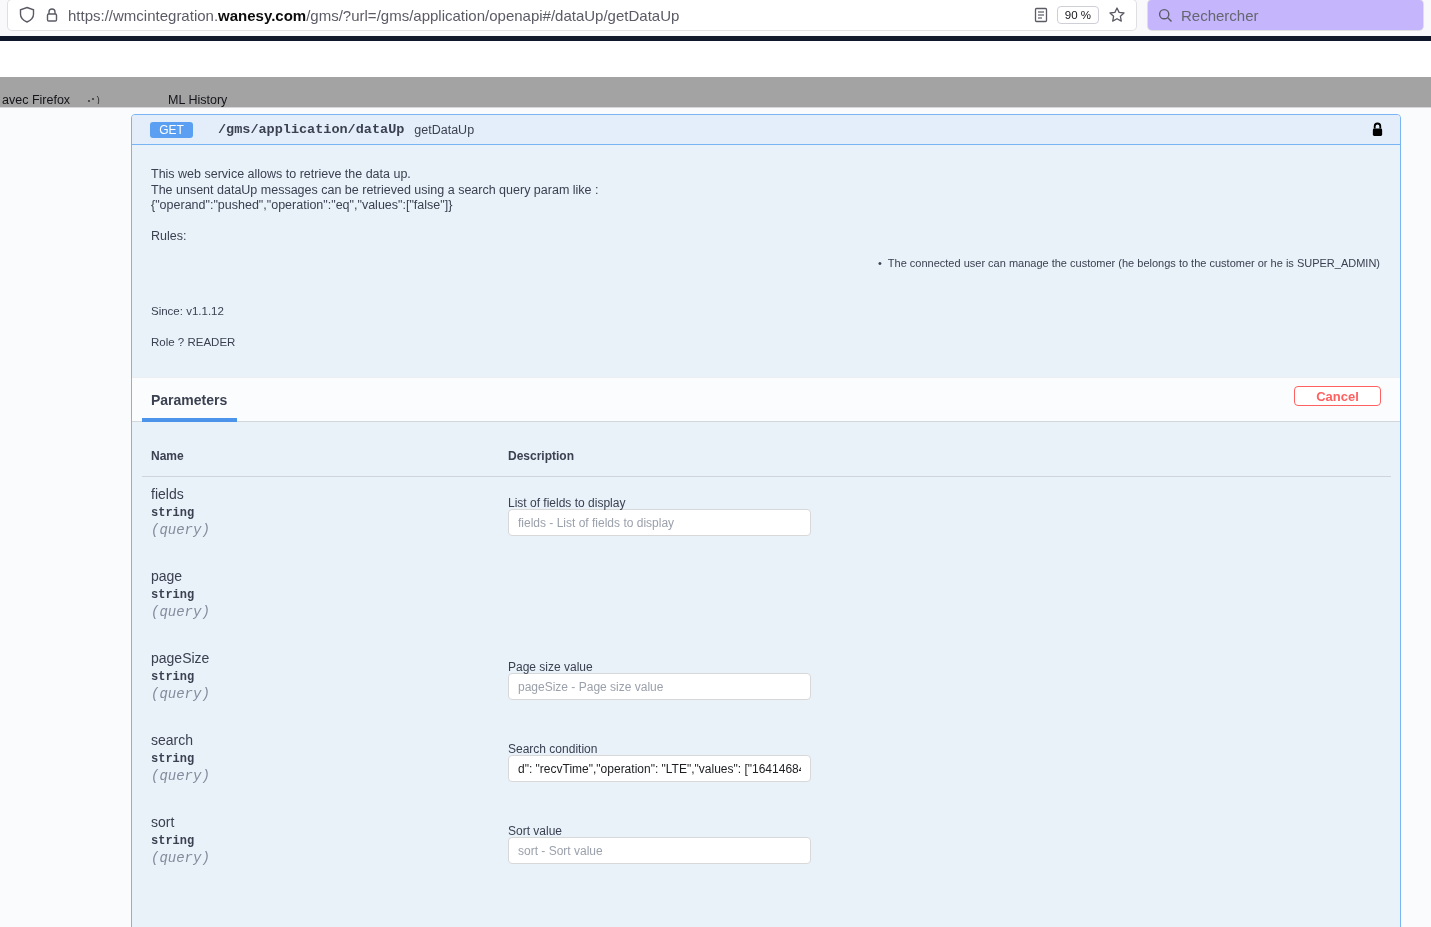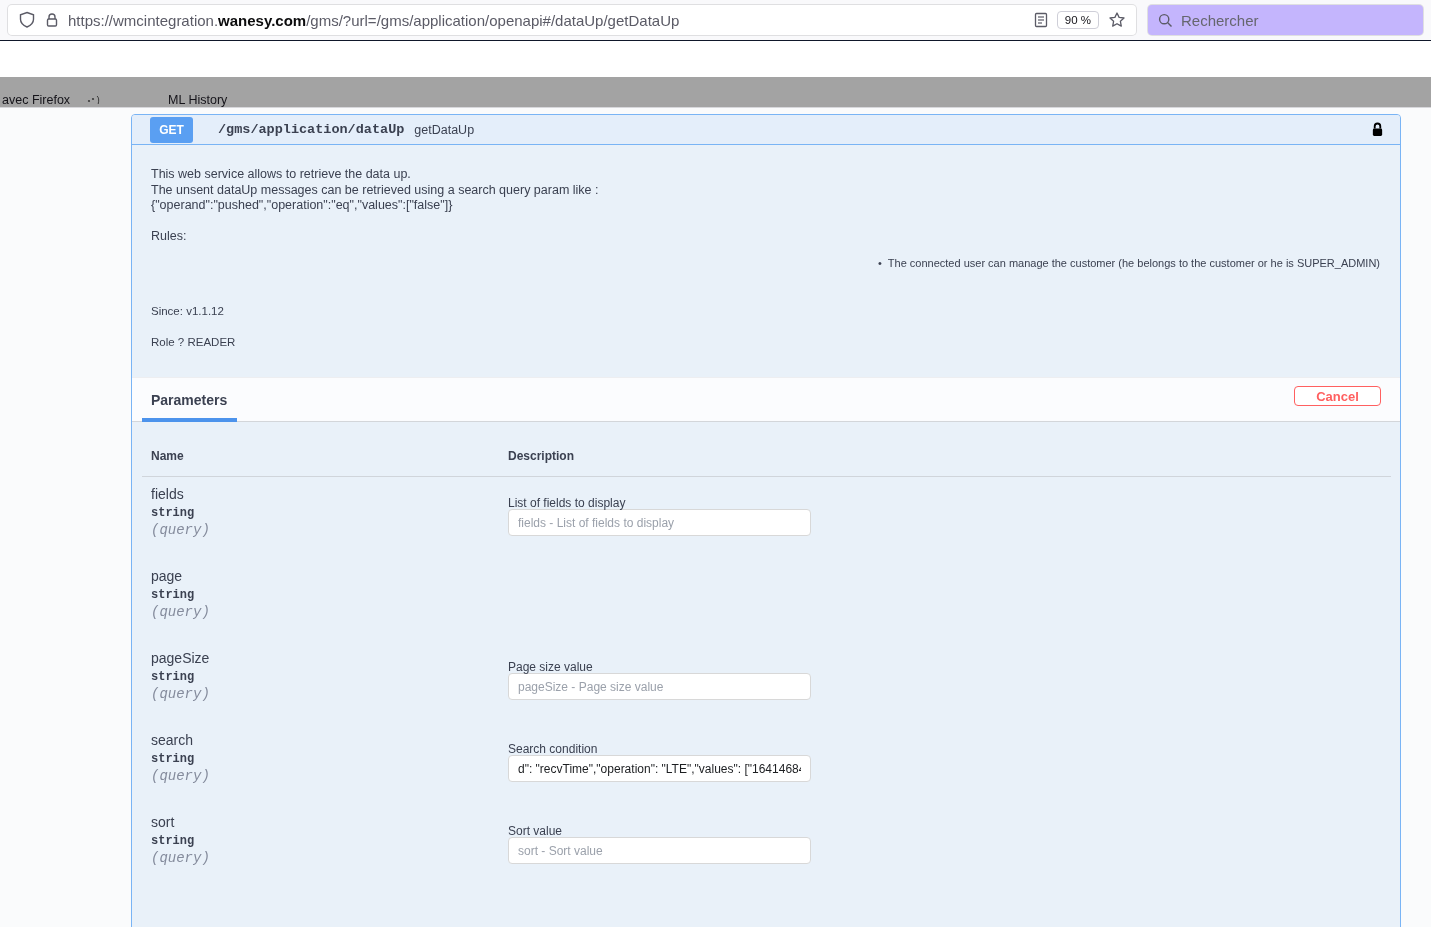--- a/index.html
+++ b/index.html
@@ -1,21 +1,21 @@
 <!DOCTYPE html>
 <html><head>
 <meta charset="utf-8">
 <style>
   * { margin:0; padding:0; box-sizing:border-box; }
   html,body { width:1431px; height:927px; overflow:hidden; background:#fff;
               font-family:"Liberation Sans", sans-serif; }
 
   
-  .toolbar { height:41px; background:#f9f9fb; display:flex; align-items:center;
-             padding:0 8px; border-bottom:1px solid #0f172a; }
+  .toolbar { height:41px; background:#f9f9fb; display:flex; 
+             padding:0 8px; border-bottom:5px solid #0f172a; }
   .urlbar { width:1128px; height:30px; background:#fff; border-radius:4px;
             box-shadow:0 0 0 1px rgba(0,0,0,0.10); display:flex; align-items:center;
             padding:0 10px; gap:9px; }
   .urlbar .spacer { flex:1; }
   .url-text { font-size:15px; color:#5b5b66; white-space:nowrap; overflow:hidden; }
   .url-text .domain { color:#0c0c0d; font-weight:700; }
   .zoom-pill { font-size:11.5px; color:#15141a; border:1px solid #cfcfd8; border-radius:4px;
                padding:2px 7px; background:#fff; }
   .chrome-icon { display:inline-flex; align-items:center; justify-content:center; }
   .searchbar { flex:1; height:30px; margin-left:12px; background:#c4b5fd; border-radius:4px;
@@ -32,22 +32,22 @@
 
   
   .page { position:relative; height:855px; background:#fafbfc; }
 
   .opblock { position:absolute; left:131px; top:6px; width:1270px; height:856px;
              background:#e9f1f9; border:1px solid #79b4f5; border-radius:4px 4px 0 0;
              overflow:hidden; }
 
   .op-summary { height:30px; display:flex; align-items:center; padding-left:18px;
                 background:#e4eefa; border-bottom:1px solid #79b4f5; }
-  .method-badge { width:43px; height:26px; background:#5a9ff2; border-radius:3px;
-                  color:#fff; font-size:12px; font-weight:700; display:flex;
+  .method-badge { width:43px; height:16px; background:#5a9ff2; border-radius:3px;
+                  color:#fff; font-size:12px; font-weight:400; display:flex;
                   align-items:center; justify-content:center; }
   .endpoint-path { margin-left:25px; font-family:"Liberation Mono", monospace;
                    font-weight:700; font-size:13.5px; color:#3b4151; }
   .operation-id { margin-left:10px; font-size:12.5px; color:#3b4151; }
   .auth-lock { margin-left:auto; margin-right:16px; display:flex; }
 
   .op-desc { padding:22px 20px 0 19px; color:#3b4151; font-size:12.5px; line-height:15.5px; }
   .rules-label { margin-top:15px; }
   .rules-list { margin-top:13px; padding-left:37px; list-style:none; }
   .rules-list li { font-size:11px; line-height:13px;text-align:right; }

